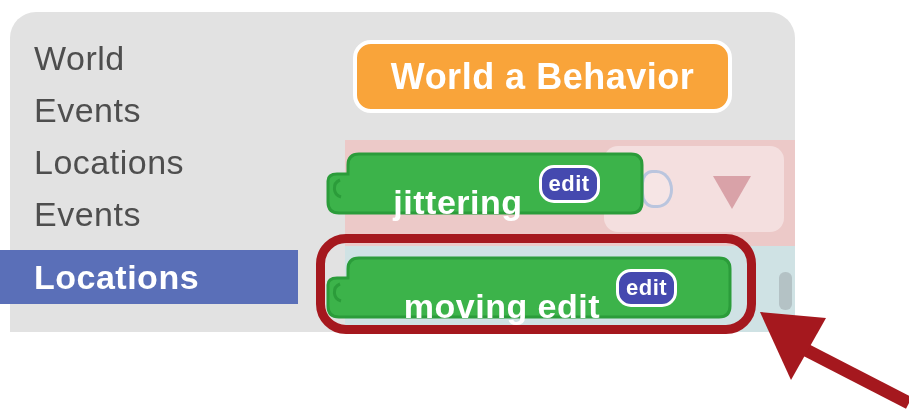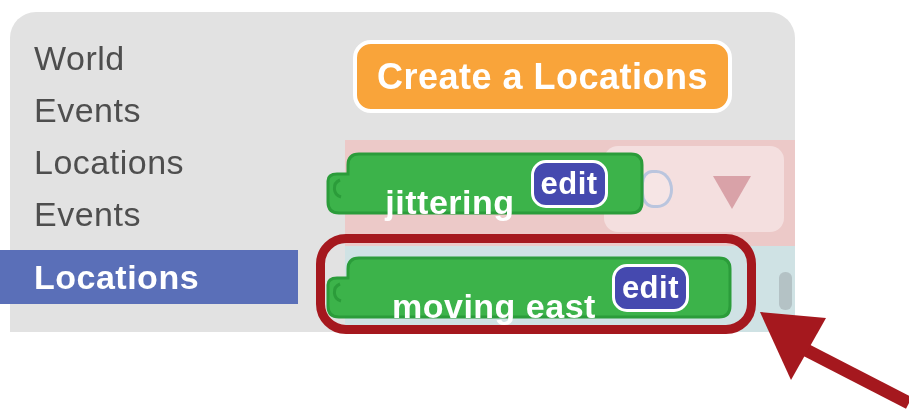--- a/index.html
+++ b/index.html
@@ -61,21 +61,21 @@
   .bblock svg{position:absolute;left:0;top:0;}
   .bblock .content{
     position:absolute;left:23px;top:0;right:0;bottom:0;
     display:flex;align-items:center;justify-content:center;gap:16px;
   }
   .bblock .blabel{
     font-size:34px;font-weight:600;color:#ffffff;letter-spacing:.5px;white-space:nowrap;margin-top:36px;
   }
   .edit-badge{
     background:#4549af;border:3px solid #ffffff;border-radius:15px;
-    color:#ffffff;font-size:31px;font-weight:700;padding:3px 7px;
+    color:#ffffff;font-size:22px;font-weight:700;padding:3px 7px;
     letter-spacing:.5px;cursor:pointer;
   }
   #block-jittering{left:325px;top:152px;width:320px;}
   #block-moving-east{left:325px;top:256px;width:408px;}
   
   .annotation-circle{
     position:absolute;left:316px;top:234px;width:440px;height:100px;
     border:9px solid #a5181e;border-radius:30px;box-sizing:border-box;
     pointer-events:none;
   }
@@ -96,40 +96,40 @@
     <span class="side-label">Locations</span>
   </div>
 
   <div class="band-pink"></div>
   <div class="band-cyan"></div>
   <div class="ghost-dropdown"></div>
   <div class="ghost-glyph"></div>
   <div class="ghost-triangle"></div>
   <div class="ghost-scrollbar"></div>
 
-  <div class="create-btn">Create a Locations</div>
+  <div class="create-btn">World a Behavior</div>
 
   <div class="bblock" id="block-jittering">
     <svg width="320" height="64" viewBox="0 0 320 64">
       <path d="M 34 2 H 306 Q 317 2 317 13 V 50 Q 317 61 306 61 H 14 Q 3 61 3 50 V 29 Q 3 22 12 22 H 23 V 13 Q 23 2 34 2 Z" fill="#3cb34a" stroke="#2b9c3a" stroke-width="3"></path>
       <path d="M 15 28 a 9 9 0 0 0 1 17" fill="none" stroke="#2b9c3a" stroke-width="3"></path>
     </svg>
     <div class="content">
       <span class="blabel">jittering</span>
       <span class="edit-badge">edit</span>
     </div>
   </div>
 
   <div class="bblock" id="block-moving-east">
     <svg width="408" height="64" viewBox="0 0 408 64">
       <path d="M 34 2 H 394 Q 405 2 405 13 V 50 Q 405 61 394 61 H 14 Q 3 61 3 50 V 29 Q 3 22 12 22 H 23 V 13 Q 23 2 34 2 Z" fill="#3cb34a" stroke="#2b9c3a" stroke-width="3"></path>
       <path d="M 15 28 a 9 9 0 0 0 1 17" fill="none" stroke="#2b9c3a" stroke-width="3"></path>
     </svg>
     <div class="content">
-      <span class="blabel">moving east</span>
+      <span class="blabel">moving edit</span>
       <span class="edit-badge">edit</span>
     </div>
   </div>
 
   <div class="annotation-circle"></div>
 
   <svg id="arrow-overlay" width="909" height="409" viewBox="0 0 909 409">
     <line x1="806" y1="350" x2="909" y2="403" stroke="#a5181e" stroke-width="13"></line>
     <polygon points="760,312 826,318 791,380" fill="#a5181e"></polygon>
   </svg>

